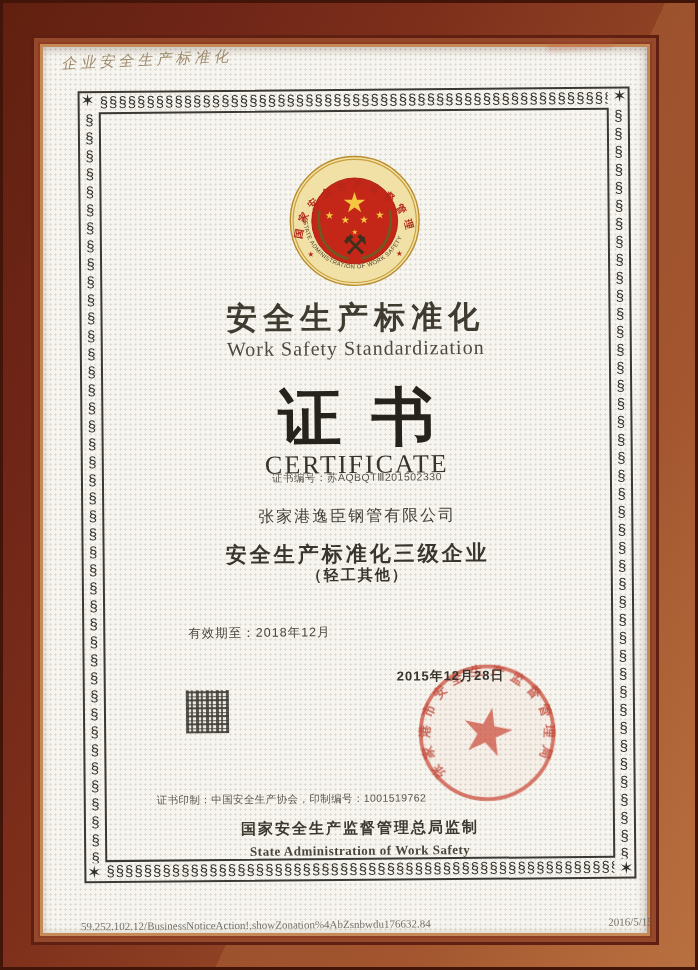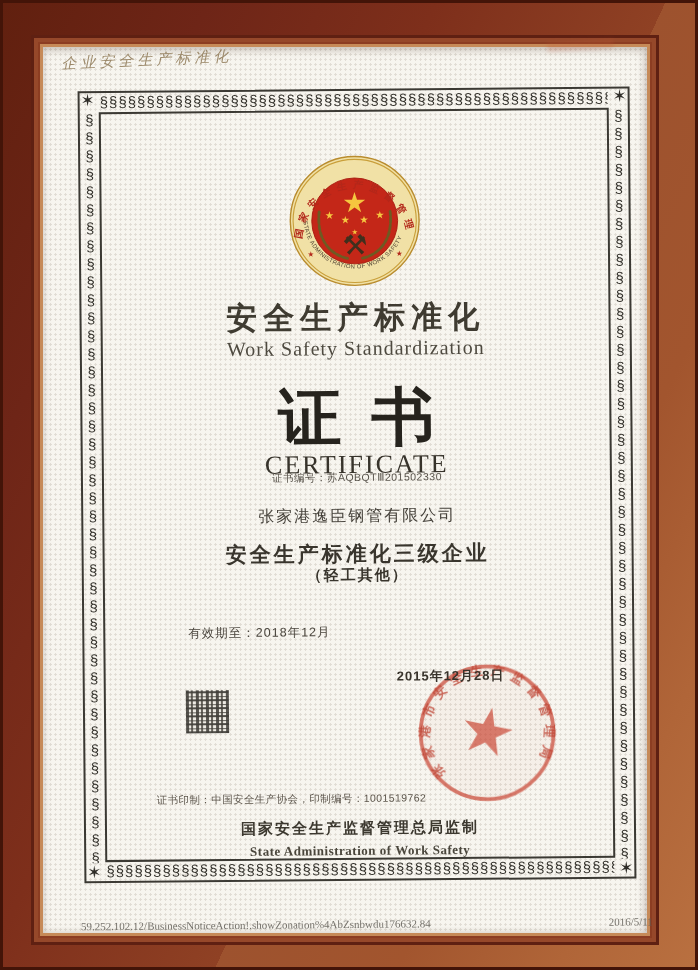--- a/index.html
+++ b/index.html
@@ -160,17 +160,17 @@
         <path d="M0,-1 L0.588,0.809 L-0.951,-0.309 L0.951,-0.309 L-0.588,0.809 Z" transform="scale(27)" fill="rgba(199,64,45,0.72)"></path>
       </g>
     </svg>
 
     <div class="print-info">证书印制：中国安全生产协会，印制编号：1001519762</div>
     <div class="cline issuer-cn">国家安全生产监督管理总局监制</div>
     <div class="cline issuer-en">State Administration of Work Safety</div>
 
     <div class="footer-row">
       <span class="url">59.252.102.12/BusinessNoticeAction!.showZonation%4AbZsnbwdu176632.84</span>
-      <span class="date">2016/5/11</span>
+      <span class="date">2016/5/15</span>
     </div>
 
   </div>
 </div>
 
 </body></html>

